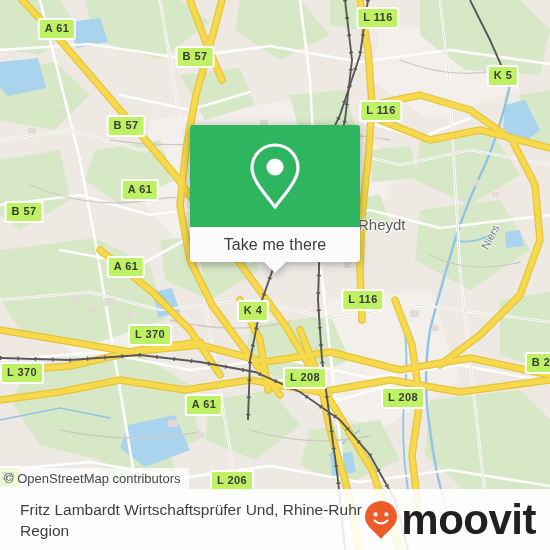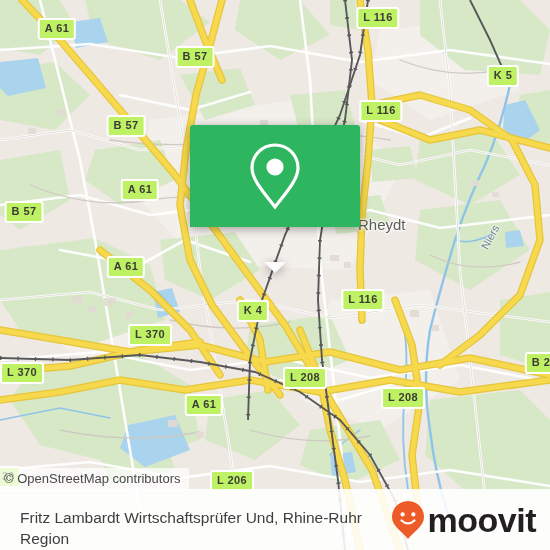--- a/index.html
+++ b/index.html
@@ -99,28 +99,27 @@
     position:absolute;left:0;top:489px;width:550px;height:61px;
     background:rgba(255,255,255,.88);
     box-sizing:border-box;
     display:flex;align-items:center;
   }
   #footer-title{
     position:absolute;left:20px;top:50%;transform:translateY(-50%);
     width:370px;
     font-size:15.5px;line-height:21px;color:#3f3f3f;
     font-family:"Liberation Sans", sans-serif;
-    margin-top:8px;
   }
   #brand{
     position:absolute;right:14px;top:50%;transform:translateY(-50%);
     display:flex;align-items:center;gap:3px;
   }
   #brand-name{
-    font-size:34px;font-weight:bold;color:#231f20;letter-spacing:-.5px;
+    font-size:42px;font-weight:bold;color:#231f20;letter-spacing:-.5px;
     line-height:1;font-family:"Liberation Sans", sans-serif;
   }
 </style>
 </head>
 <body>
 
 <div id="stage">
 
   <div id="map">
     <svg id="map-svg" viewBox="0 0 550 550" xmlns="http://www.w3.org/2000/svg">
@@ -329,20 +328,23 @@
       </div>
   </div>
 
   <div id="marker-card">
     <div id="card-green">
       <svg width="56" height="70" viewBox="0 0 56 70">
         <path d="M28 4 C15.3 4 5 14.3 5 27 C5 39 18 53 28 66 C38 53 51 39 51 27 C51 14.3 40.7 4 28 4 Z" fill="none" stroke="#ffffff" stroke-width="3.2"></path>
         <circle cx="28" cy="26" r="8.6" fill="#ffffff"></circle>
       </svg>
     </div>
+    <div id="card-white">
+      <span id="card-label">Take me there</span>
+    </div>
     <div id="card-tail"></div>
   </div>
 
   <div id="osm-attr">© OpenStreetMap contributors</div>
 
   <div id="footer">
     <div id="footer-title">Fritz Lambardt Wirtschaftsprüfer Und, Rhine-Ruhr Region</div>
     <div id="brand">
       <svg width="34" height="40" viewBox="0 0 34 40">
         <path d="M17 1 C8.2 1 1 8.2 1 17 C1 26.5 12 32 17 39 C22 32 33 26.5 33 17 C33 8.2 25.8 1 17 1 Z" fill="#ec5b28"></path>

